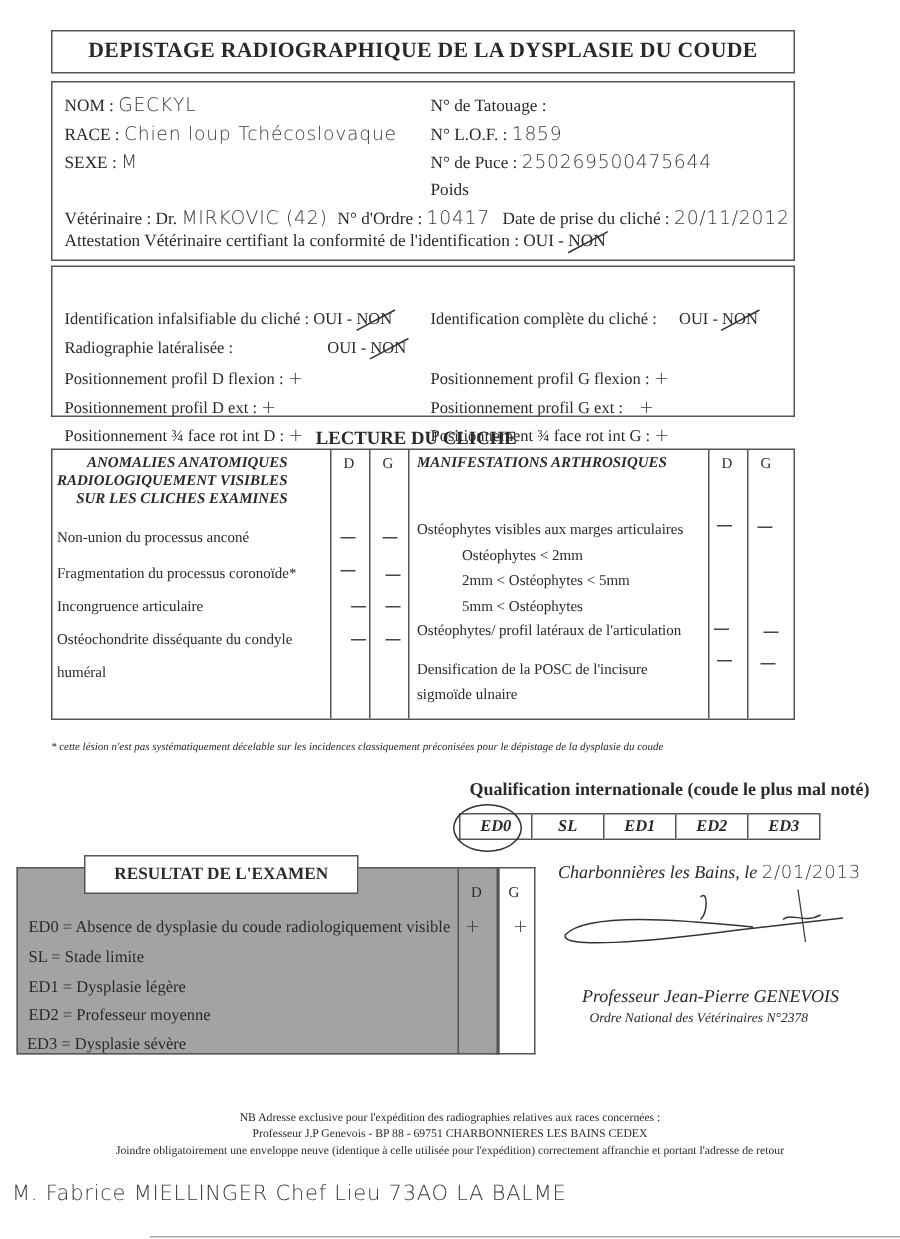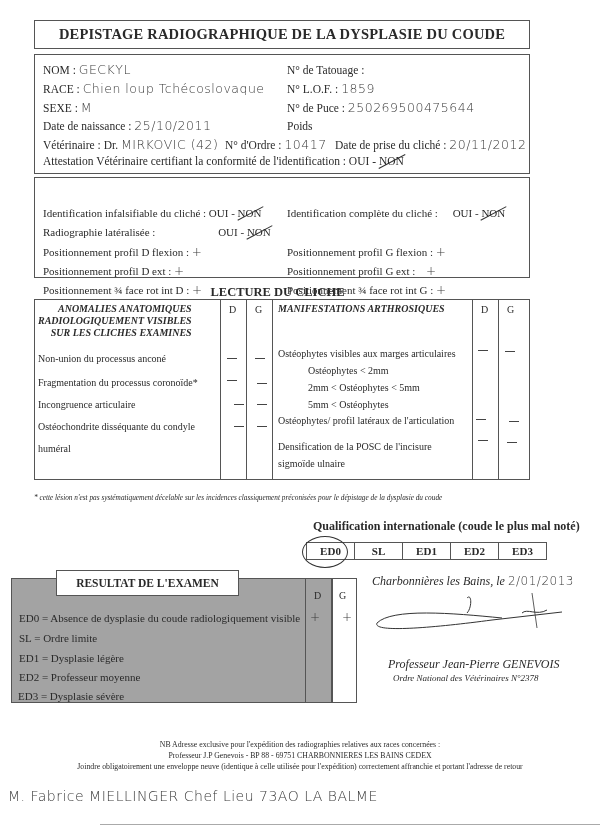--- a/index.html
+++ b/index.html
@@ -32,21 +32,21 @@
     position: absolute; left: 34px; top: 299px; width: 494px; height: 179px;
     border: 1px solid #555; border-collapse: collapse; font-size: 10px; text-align: right;
   }
   .col-line { position: absolute; top: 0; bottom: 0; border-left: 1px solid #555; }
   .lt { position: absolute; white-space: nowrap; font-size: 10px; }
   .lt.hdr { font-style: italic; font-weight: bold; font-size: 10px; line-height: 12px; }
   .dash { position: absolute; width: 10px; border-top: 1px solid #444; }
   #footnote { left: 34px; top: 493px; font-size: 7.3px; font-style: italic; white-space: nowrap; }
   
   #qual-title { left: 313px; top: 519px; font-weight: bold; font-size: 12px; white-space: nowrap; }
-  #qual-table { position: absolute; left: 306px; top: 542px; height: 16px; display: flex; border: 1px solid #555; }
+  #qual-table { position: absolute; left: 306px; top: 542px; height: 16px; display: flex; border: 1px solid #555; font-style: italic; }
   .qual-cell { width: 47px; border-left: 1px solid #555; font-weight: bold; font-size: 11px; text-align: center; line-height: 16px; }
   .qual-cell:first-child { border-left: none; }
   #qual-circle { left: 302px; top: 536px; width: 44px; height: 30px; border: 1px solid #333; border-radius: 50%; }
   
   #result-box { left: 11px; top: 578px; width: 320px; height: 123px; border: 1px solid #555; background: #a3a3a3; }
   #result-title-box {
     position: absolute; left: 44px; top: -9px; width: 181px; height: 24px; background: #fff;
     border: 1px solid #555; display: flex; align-items: center; justify-content: center;
     font-weight: bold; font-size: 11.5px;
   }
@@ -72,24 +72,20 @@
     <span>NOM :</span>
     <span class="hand">GECKYL</span>
   </div>
   <div class="ident-row" style="left:8px;top:26px">
     <span>RACE :</span>
     <span class="hand">Chien loup Tchécoslovaque</span>
   </div>
   <div class="ident-row" style="left:8px;top:45px">
     <span>SEXE :</span>
     <span class="hand">M</span>
-  </div>
-  <div class="ident-row" style="left:8px;top:63px">
-    <span>Date de naissance :</span>
-    <span class="hand">25/10/2011</span>
   </div>
   <div class="ident-row" style="left:8px;top:82px">
     <span>Vétérinaire : Dr.</span>
     <span class="hand">MIRKOVIC (42)</span>
   </div>
   <div class="ident-row" style="left:190px;top:82px">
     <span>N° d'Ordre :</span>
     <span class="hand">10417</span>
   </div>
   <div class="ident-row" style="left:252px;top:7px">
@@ -224,21 +220,21 @@
 </div>
 <div id="qual-circle" class="abs"></div>
 
 <div id="result-box" class="abs">
   <div id="result-title-box">RESULTAT DE L'EXAMEN</div>
   <div class="col-line" style="left:293px"></div>
   <div class="col-line" style="left:319px;border-left:1px solid #555"></div>
   <div class="lt" style="left:302px;top:11px;font-size:10px">D</div>
   <div class="res-line" style="top:33px">ED0 = Absence de dysplasie du coude radiologiquement visible</div>
   <div class="res-line hand" style="left:298px;top:31px;font-size:12px">+</div>
-  <div class="res-line" style="top:53px">SL = Ordre limite</div>
+  <div class="res-line" style="top:53px">SL = Stade limite</div>
   <div class="res-line" style="top:73px">ED1 = Dysplasie légère</div>
   <div class="res-line" style="top:92px">ED2 = Professeur moyenne</div>
 
 </div>
 
 <div class="abs" style="left:330px;top:578px;width:26px;height:123px;border:1px solid #555;border-left:none;">
   <div class="lt" style="left:9px;top:11px;font-size:10px">G</div>
   <div class="lt hand" style="left:12px;top:31px;font-size:12px">+</div>
 </div>
 <div class="res-line abs" style="left:18px;top:690px;font-size:11px">ED3 = Dysplasie sévère</div>

